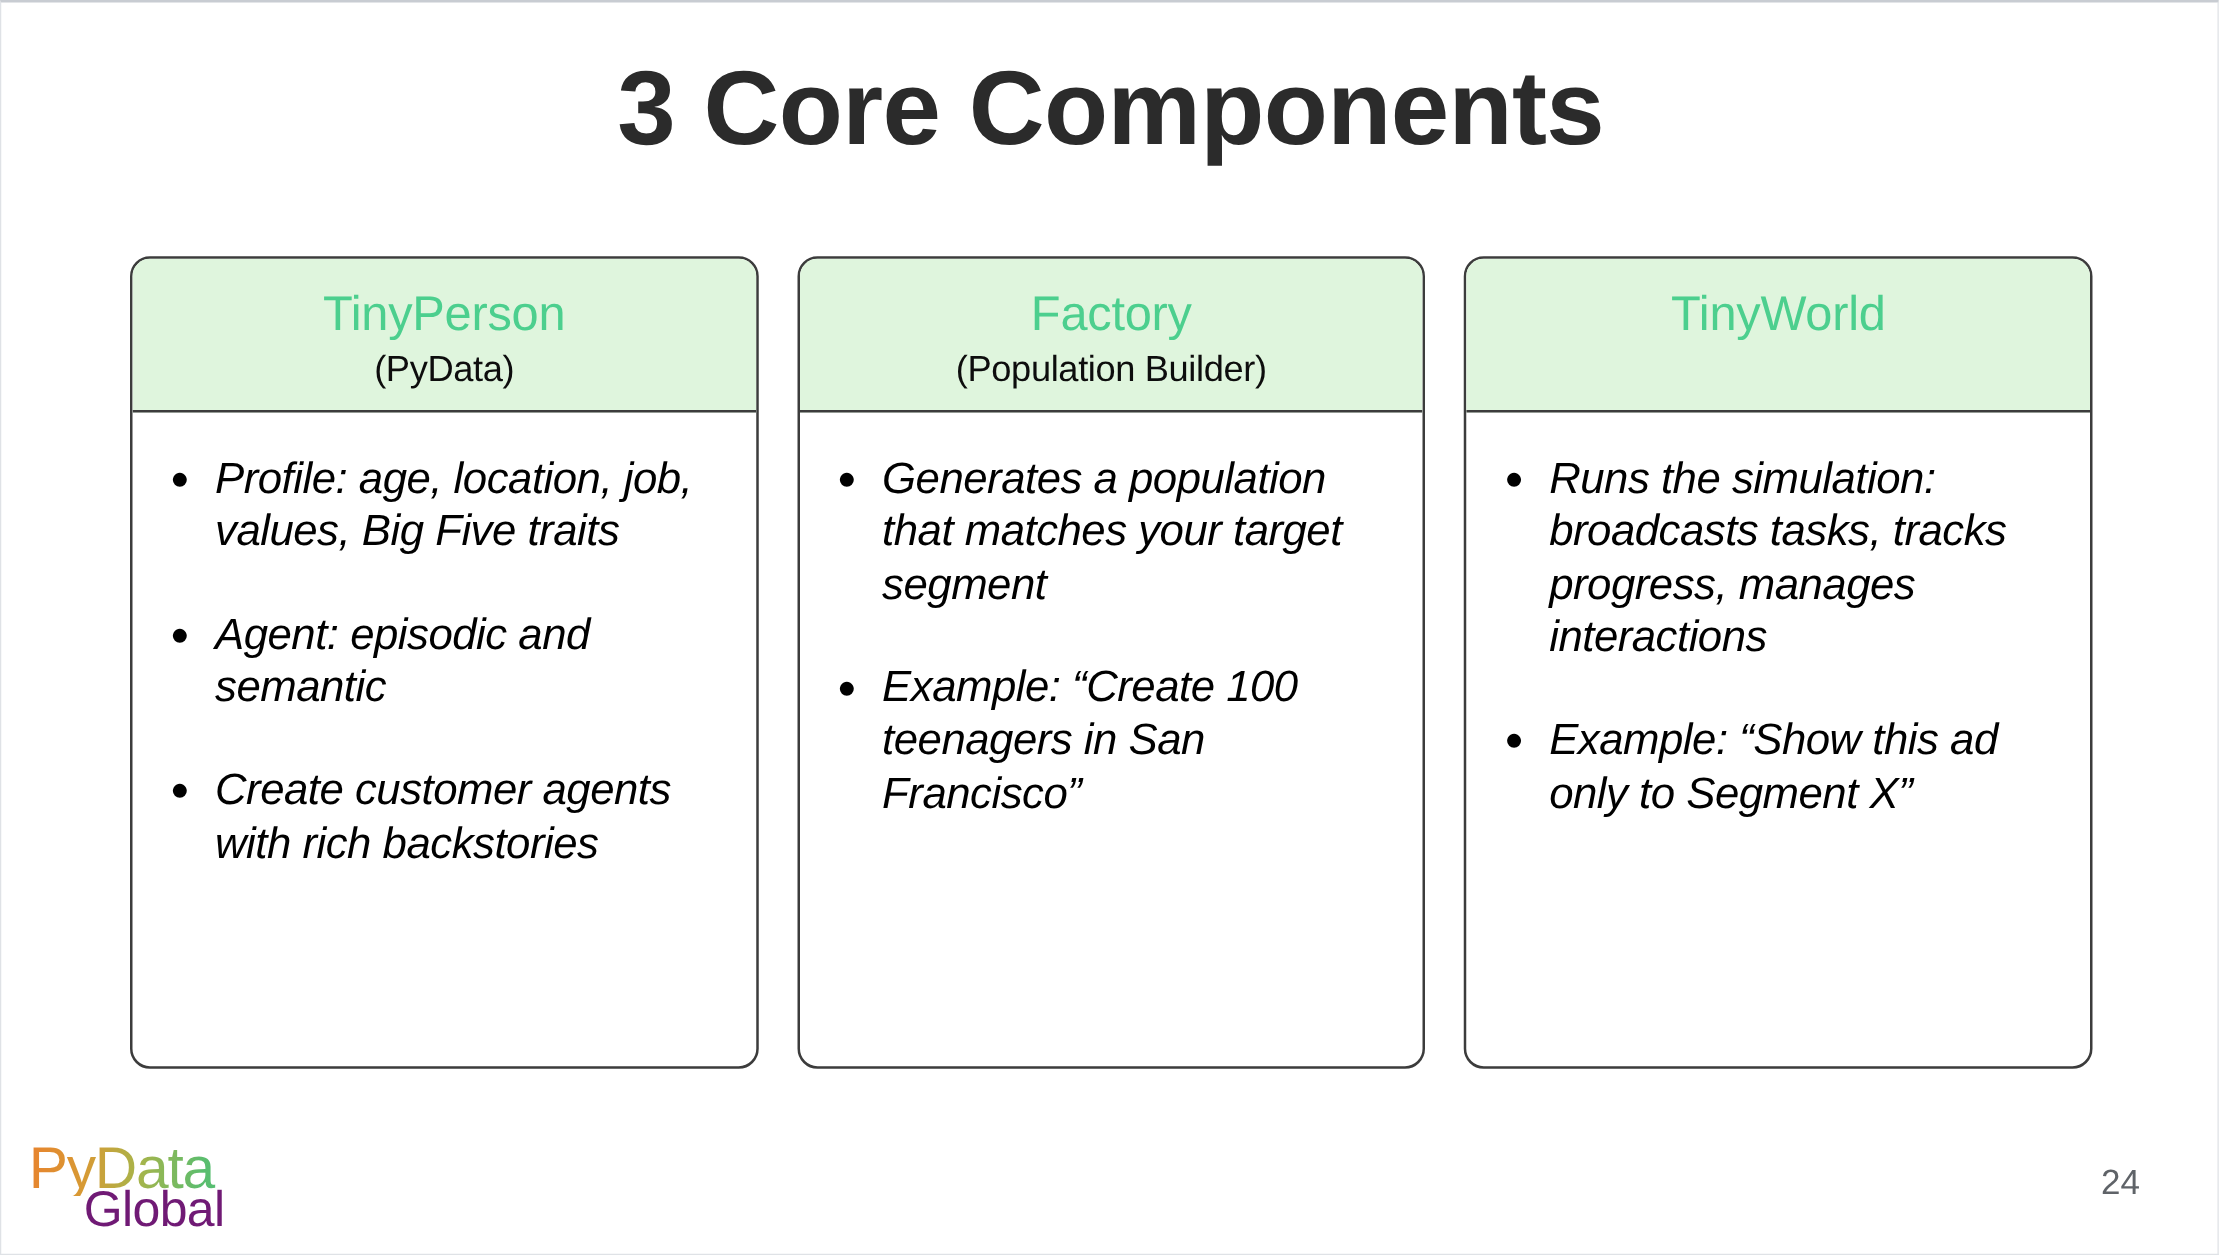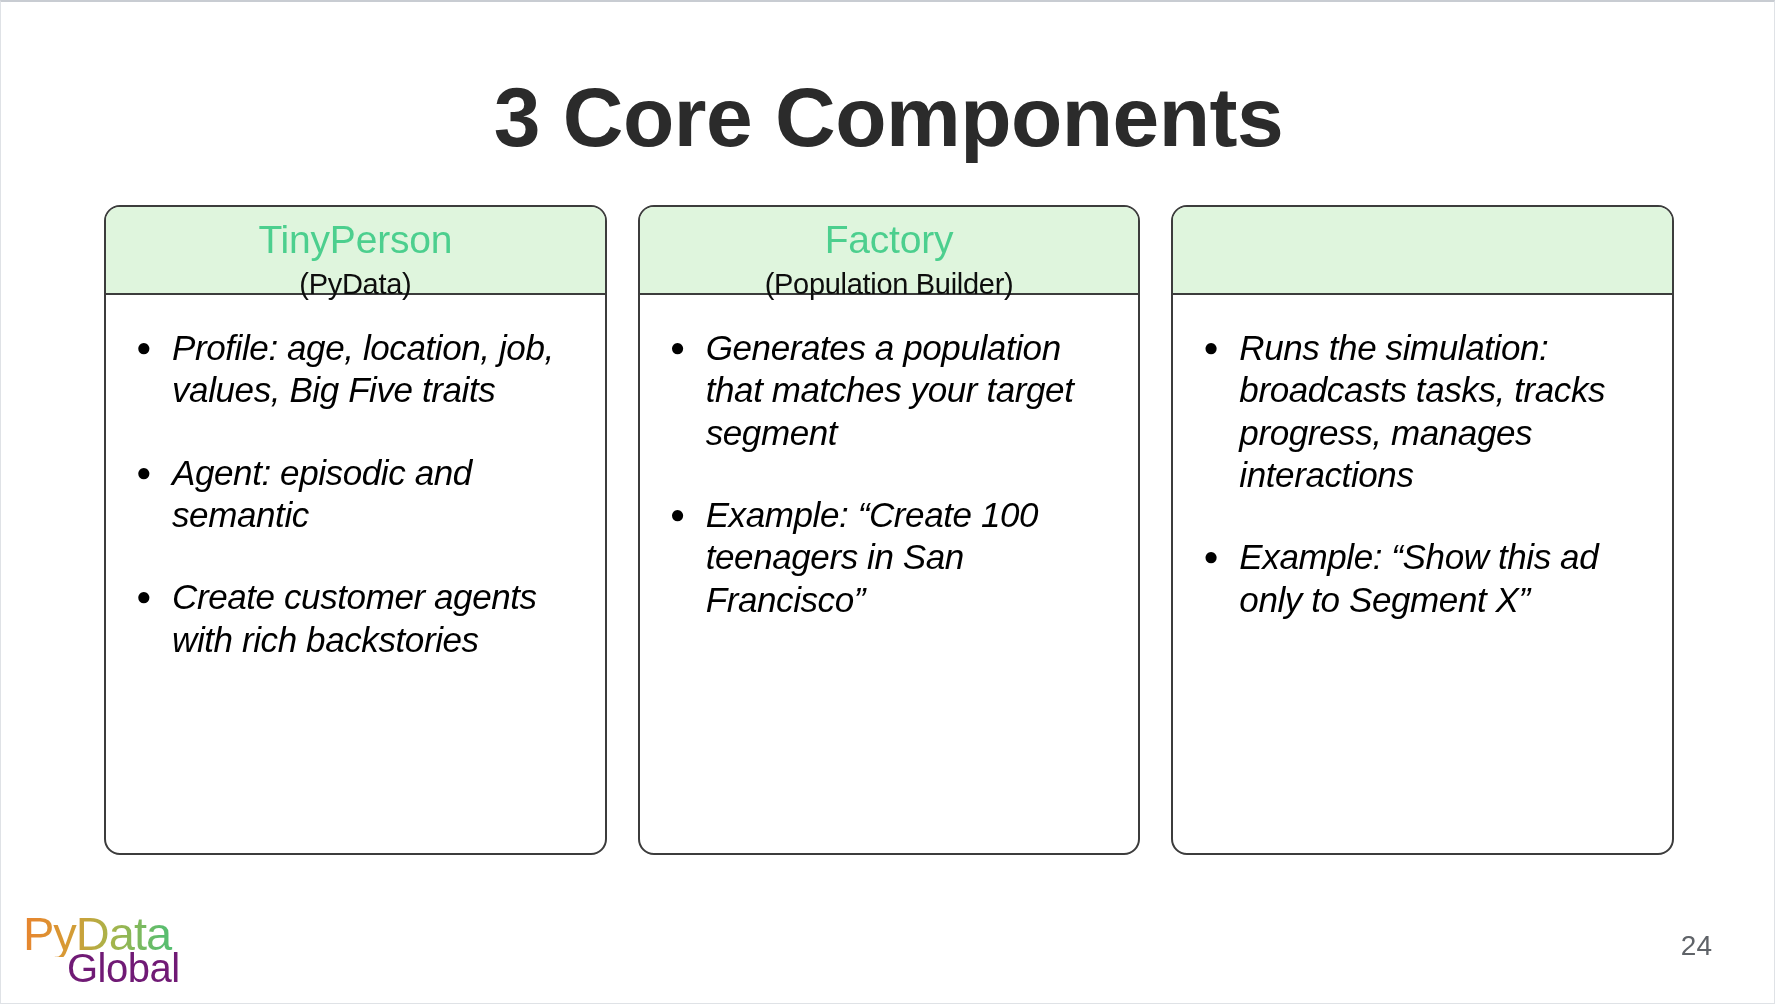--- a/index.html
+++ b/index.html
@@ -29,21 +29,20 @@
     top: 36px;
     left: 0;
     width: 1775px;
     text-align: center;
     font-size: 84px;
     font-weight: bold;
     letter-spacing: -0.5px;
     color: #2b2b2b;
     font-family: "Liberation Sans", sans-serif;
     white-space: nowrap;
-    margin-top: 31px;
   }
 
   .cards-row {
     position: absolute;
     top: 203px;
     left: 103px;
     width: 1570px;
     height: 650px;
     display: flex;
     gap: 31px;
@@ -56,22 +55,22 @@
     border: 2px solid #3c3c3c;
     border-radius: 16px;
     overflow: hidden;
     display: flex;
     flex-direction: column;
   }
 
   .card-header {
     background: #dff5dd;
     border-bottom: 2px solid #3c3c3c;
-    height: 88px;
-    padding-top: 10px;
+    height: 123px;
+    padding-top: 22px;
     text-align: center;
     flex-shrink: 0;
   }
 
   .card-title {
     font-size: 39px;
     color: #4ccf8e;
     font-weight: normal;
     line-height: 1.18;
     letter-spacing: -0.2px;
@@ -207,20 +206,21 @@
           <li class="bullet-item">
             <span class="bullet-dot">●</span>
             <span class="bullet-text">Example: “Create 100 teenagers in San Francisco”</span>
           </li>
         </ul>
       </div>
     </div>
 
     <div class="card">
       <div class="card-header">
+        <div class="card-title">TinyWorld</div>
       </div>
       <div class="card-body">
         <ul class="bullet-list">
           <li class="bullet-item">
             <span class="bullet-dot">●</span>
             <span class="bullet-text">Runs the simulation: broadcasts tasks, tracks progress, manages interactions</span>
           </li>
           <li class="bullet-item">
             <span class="bullet-dot">●</span>
             <span class="bullet-text">Example: “Show this ad only to Segment X”</span>

